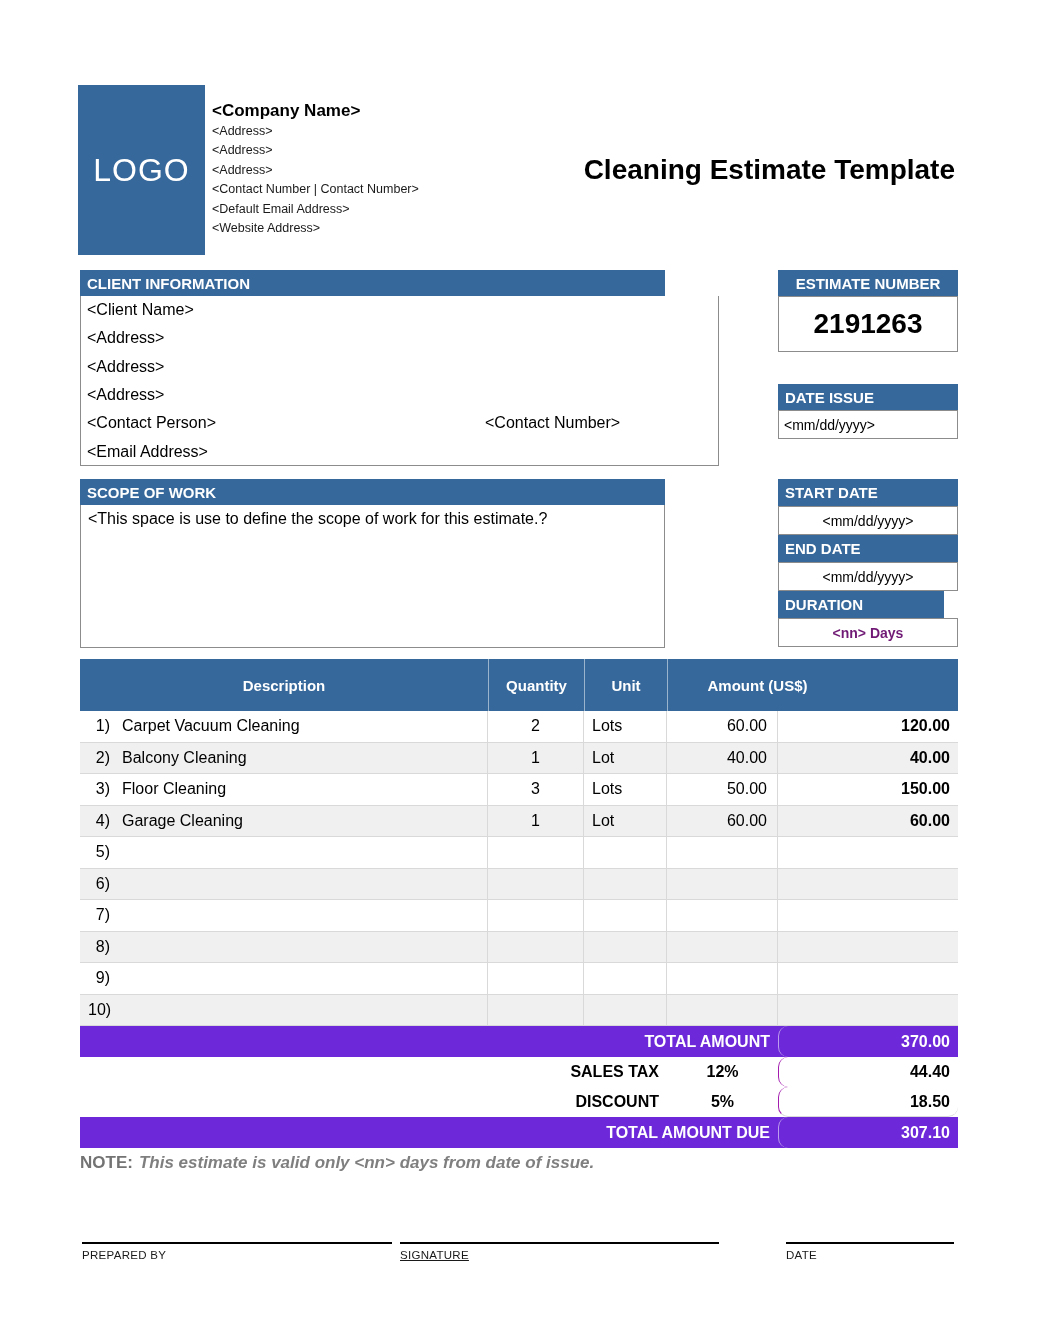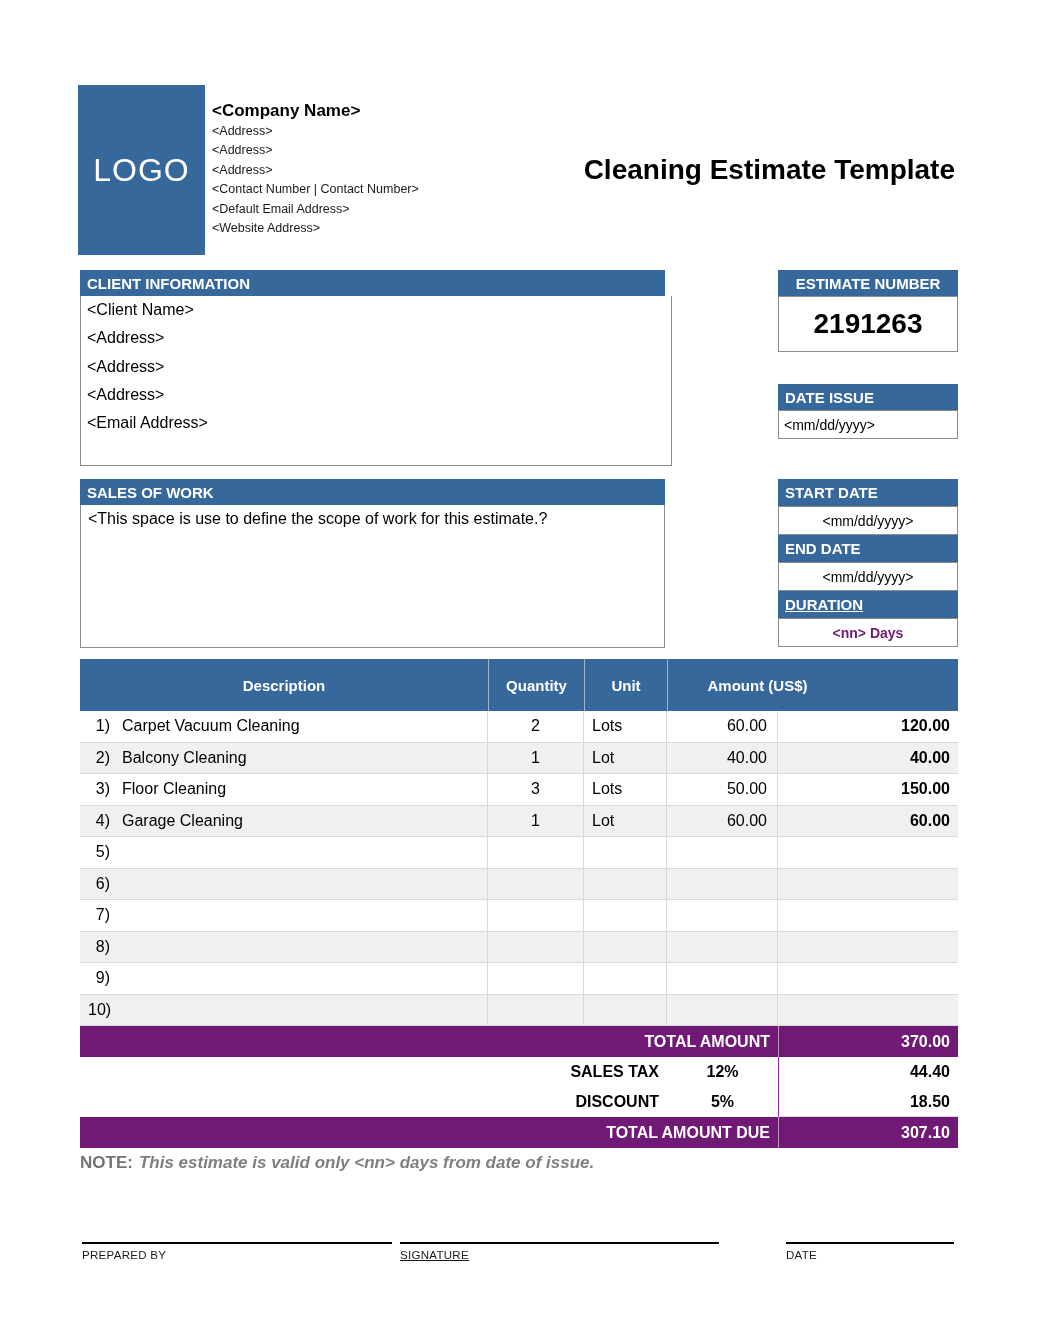--- a/index.html
+++ b/index.html
@@ -46,27 +46,27 @@
   .td.bline { border-right:1px solid #D9D9D9; }
   .c-desc { width:408px; }
   .c-qty  { width:96px;  justify-content:center; }
   .c-unit { width:83px;  padding-left:8px; }
   .c-cost { width:111px; justify-content:flex-end; padding-right:10px; }
   .c-amt  { width:180px; justify-content:flex-end; padding-right:8px; font-weight:bold; }
   .rownum { display:inline-block; width:22px; text-align:right; margin:0 12px 0 8px; flex:none; }
 
   
   .tot-row { display:flex; align-items:center; }
-  .tot-blue { background:#701a75; color:#fff; height:31px; }
+  .tot-blue { background:#6d28d9; color:#fff; height:31px; }
   .tot-white { background:#fff; height:30px; }
   .tot-label-wide { width:698px; text-align:right; font-weight:bold; font-size:16px; padding-right:8px; }
   .tot-label { width:587px; text-align:right; font-weight:bold; font-size:16px; padding-right:8px; }
   .tot-rate  { width:111px; text-align:center; font-weight:bold; font-size:16px; }
   .tot-amt   { width:180px; text-align:left; font-weight:bold; font-size:16px; padding-right:8px;
-               align-self:stretch; display:flex; align-items:center; justify-content:flex-end; }
+               align-self:stretch; display:flex; align-items:center; justify-content:flex-end;border-radius:10px; }
   .tot-blue .tot-amt { border-left:1px solid rgba(255,255,255,0.55); }
   .tot-white .tot-amt { border-left:1px solid #a21caf; }
   .tot-white.last-white .tot-amt { border-bottom:1px solid #D9D9D9; }
 
   
   .note { font-size:17px; color:#737373; font-weight:bold; }
   .note .note-text { font-style:italic; color:#7F7F7F; margin-left:6px; }
   .sig-line { border-top:2px solid #000; height:0; }
   .sig-label { font-size:11.5px; color:#1a1a1a; letter-spacing:0.3px; }
 </style>
@@ -83,44 +83,48 @@
     <div>&lt;Address&gt;</div>
     <div>&lt;Address&gt;</div>
     <div>&lt;Address&gt;</div>
     <div>&lt;Contact Number | Contact Number&gt;</div>
     <div>&lt;Default Email Address&gt;</div>
     <div>&lt;Website Address&gt;</div>
   </div>
   <div class="abs doc-title" style="right:87px; top:154px;">Cleaning Estimate Template</div>
 
   <div class="abs bar" style="left:80px; top:270px; width:585px; height:26px;">CLIENT INFORMATION</div>
-  <div class="abs box" style="left:80px; top:296px; width:592px; height:170px; border-top:none;">
+  <div class="abs box" style="left:80px; top:296px; width:639px; height:170px; border-top:none;">
     <div class="ci-line">&lt;Client Name&gt;</div>
     <div class="ci-line">&lt;Address&gt;</div>
     <div class="ci-line">&lt;Address&gt;</div>
     <div class="ci-line">&lt;Address&gt;</div>
+    <div class="ci-line">
+      <span>&lt;Contact Person&gt;</span>
+      <span class="ci-contact-number">&lt;Contact Number&gt;</span>
+    </div>
     <div class="ci-line">&lt;Email Address&gt;</div>
   </div>
 
   <div class="abs bar center" style="left:778px; top:270px; width:180px; height:26px;">ESTIMATE NUMBER</div>
   <div class="abs box estimate-num" style="left:778px; top:296px; width:180px; height:56px;">2191263</div>
 
   <div class="abs bar" style="left:778px; top:384px; width:180px; height:26px;">DATE ISSUE</div>
   <div class="abs box field-val" style="left:778px; top:410px; width:180px; height:29px;">&lt;mm/dd/yyyy&gt;</div>
 
-  <div class="abs bar" style="left:80px; top:479px; width:585px; height:26px;">SALES OF WORK</div>
+  <div class="abs bar" style="left:80px; top:479px; width:585px; height:26px;">SCOPE OF WORK</div>
   <div class="abs box" style="left:80px; top:505px; width:585px; height:143px; border-top:none;">
     <div class="scope-text">&lt;This space is use to define the scope of work for this estimate.?</div>
   </div>
 
   <div class="abs bar" style="left:778px; top:479px; width:180px; height:27px;">START DATE</div>
   <div class="abs box field-val center" style="left:778px; top:506px; width:180px; height:29px;">&lt;mm/dd/yyyy&gt;</div>
   <div class="abs bar" style="left:778px; top:535px; width:180px; height:27px;">END DATE</div>
   <div class="abs box field-val center" style="left:778px; top:562px; width:180px; height:29px;">&lt;mm/dd/yyyy&gt;</div>
-  <div class="abs bar" style="left:778px; top:591px; width:180px; height:27px;text-decoration:underline;">DURATION</div>
+  <div class="abs bar" style="left:778px; top:591px; width:166px; height:27px;">DURATION</div>
   <div class="abs box field-val center dur-val" style="left:778px; top:618px; width:180px; height:29px;">&lt;nn&gt; Days</div>
 
   <div class="tbl">
     <div class="thead">
       <div class="th c-desc">Description</div>
       <div class="th c-qty">Quantity</div>
       <div class="th c-unit" style="padding-left:0; justify-content:center;">Unit</div>
       <div class="th c-amt" style="padding-right:0; justify-content:center; font-weight:bold;">Amount (US$)</div>
     </div>
 

